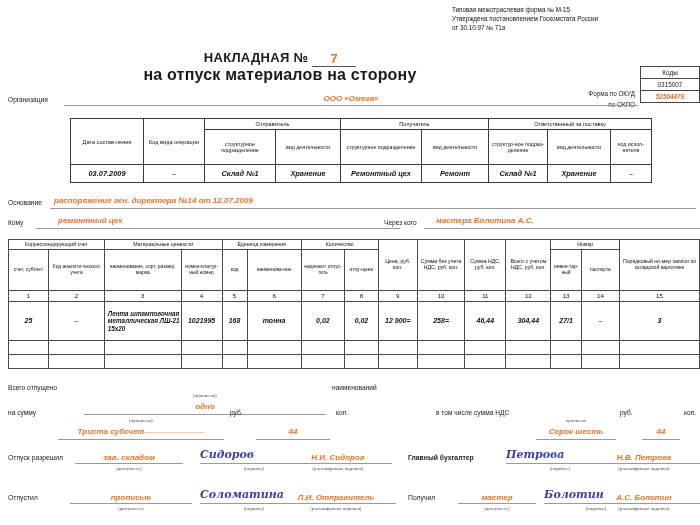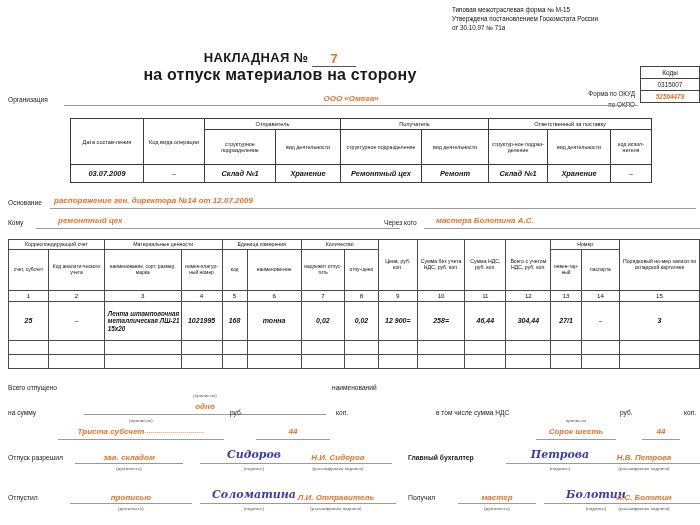--- a/index.html
+++ b/index.html
@@ -65,21 +65,21 @@
   
   .tot{position:absolute;font-size:6.6px;}
   .tot .lab{position:absolute;top:3px;left:0;white-space:nowrap;}
   .tot .ln{position:absolute;top:12px;height:12px;border-bottom:1px solid #9a9a9a;text-align:center;font-size:8px;margin-top:9px;}
 
   
   .sigrow{position:absolute;font-size:6.8px;}
   .sigrow .role{position:absolute;top:12px;left:0;white-space:nowrap;}
   .sigrow .slot{position:absolute;top:0;height:22px;}
   .sigrow .slot .txt{position:absolute;bottom:2px;left:0;width:100%;text-align:center;font-size:8px;}
-  .sigrow .slot .scr{position:absolute;bottom:3px;left:0;width:100%;text-align:center;font-size:11px;}
+  .sigrow .slot .scr{position:absolute;bottom:3px;left:0;width:100%;font-size:11px;}
   .sigrow .slot .rule{position:absolute;bottom:0;left:0;width:100%;border-bottom:1px solid #9a9a9a;}
   .sigrow .slot .cap{position:absolute;bottom:-7px;left:0;width:100%;text-align:center;}
   .bold{font-weight:bold;}
 </style>
 </head>
 <body>
 
 <div class="page">
 
   <div class="formref">

